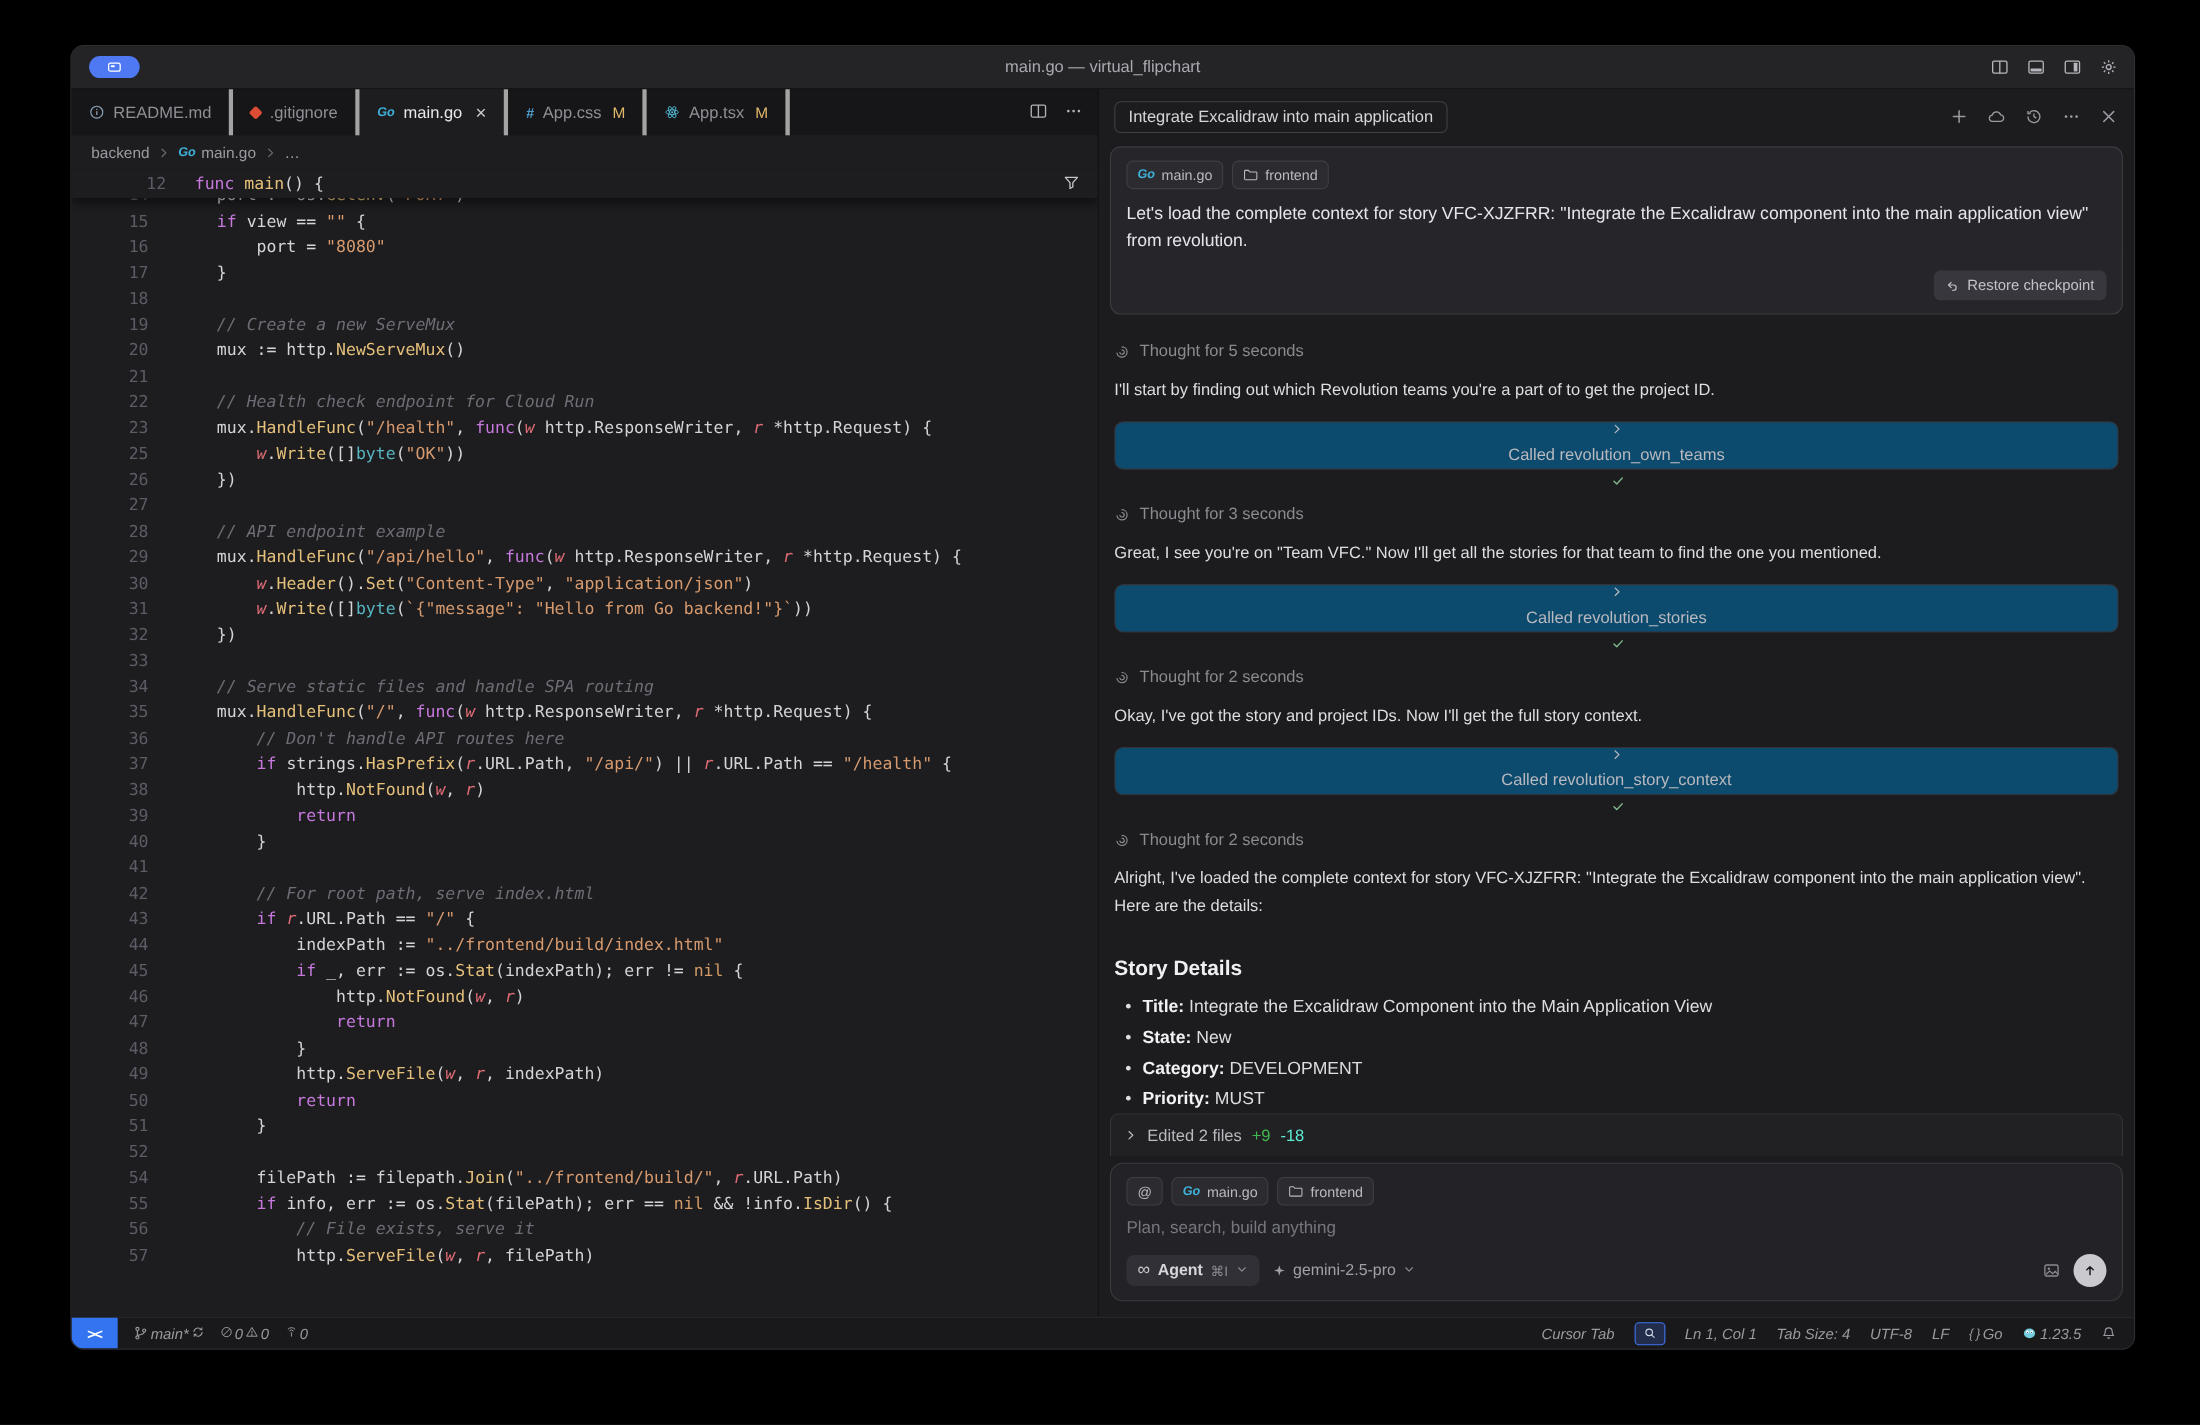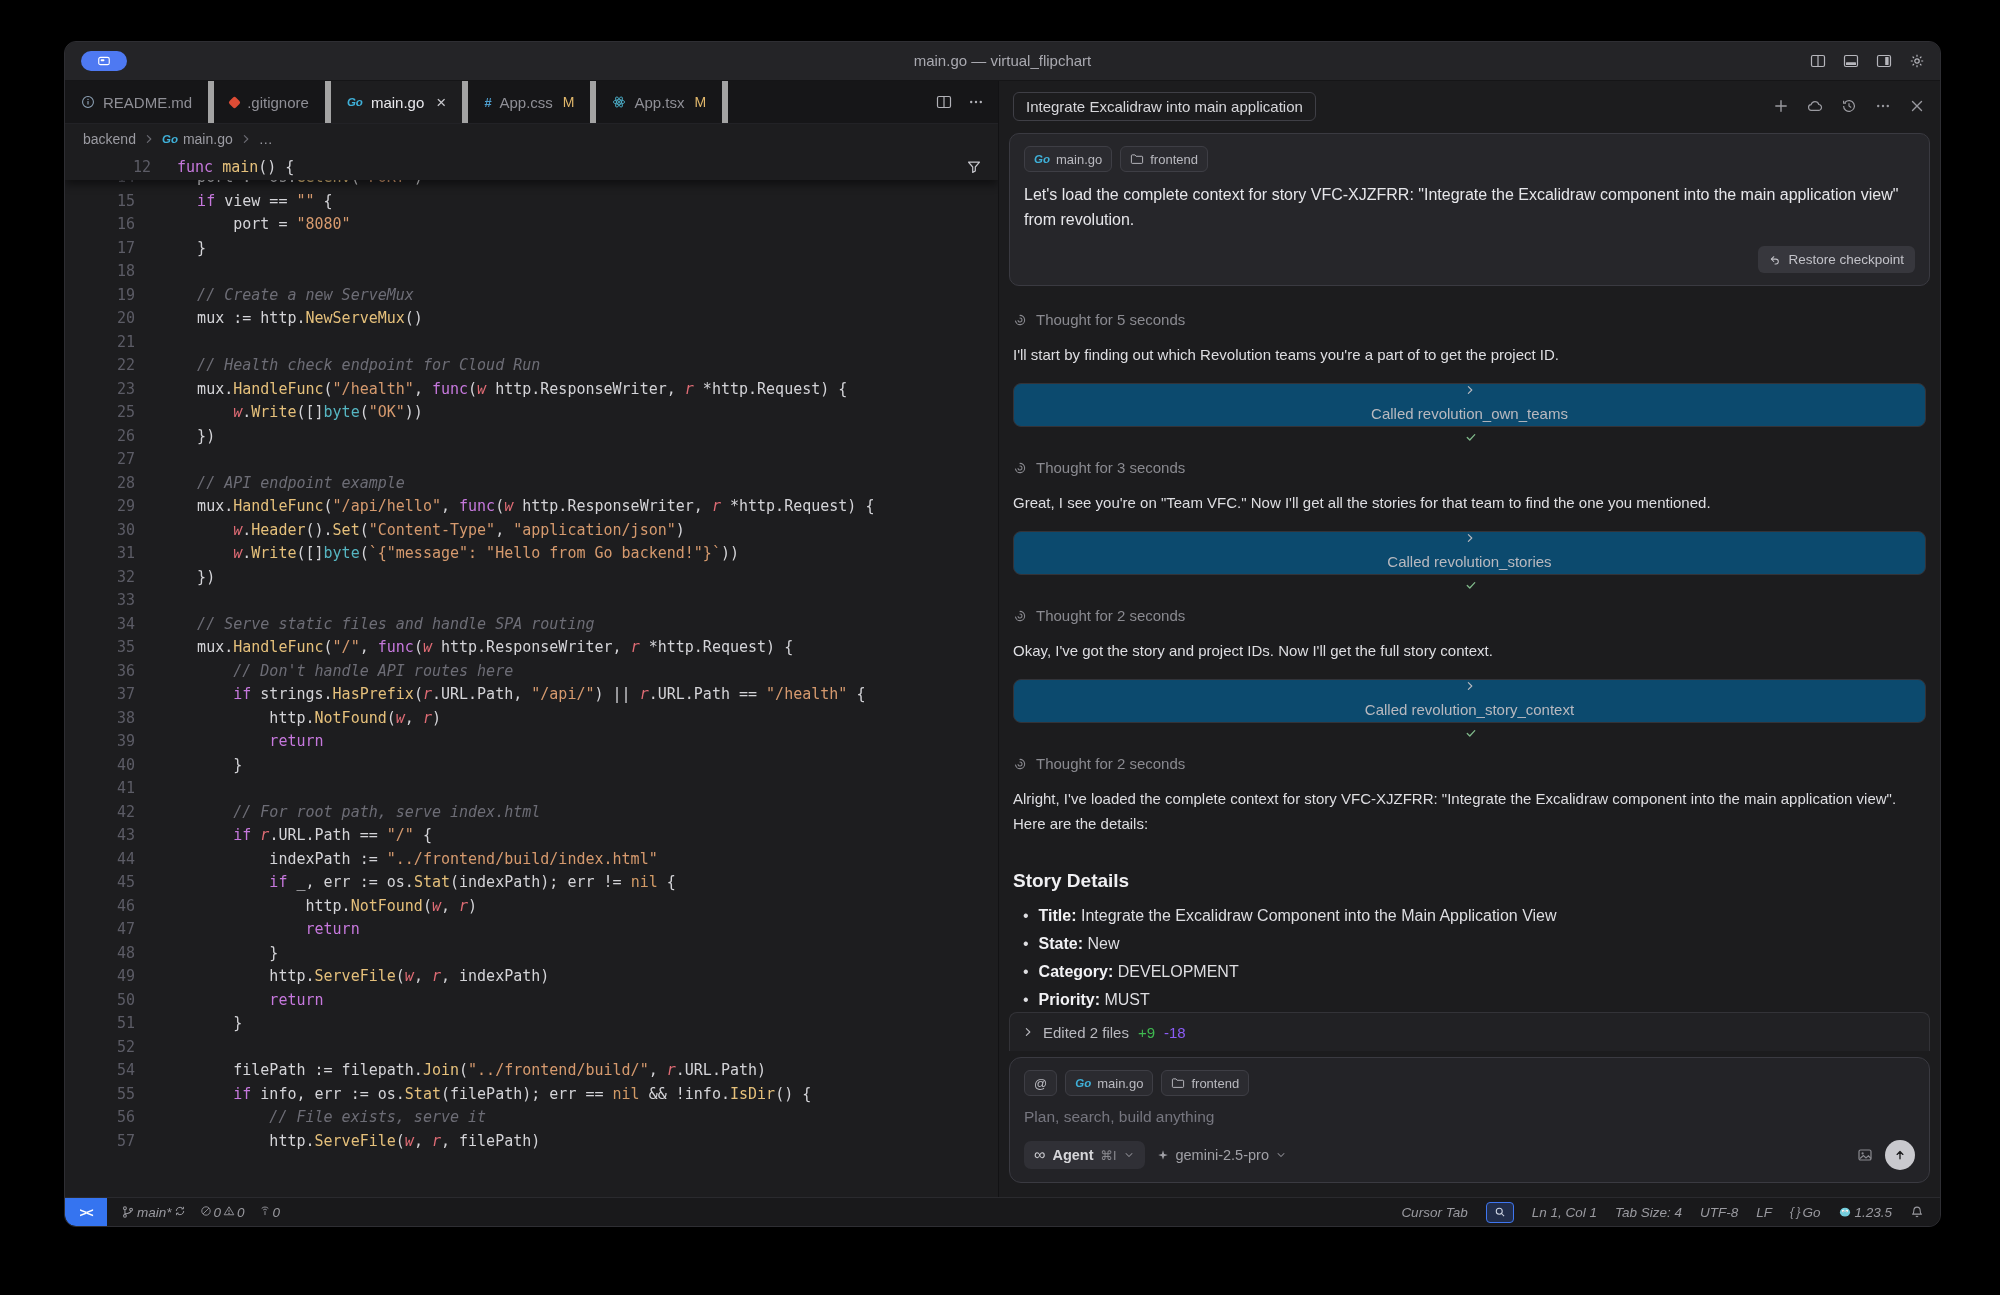--- a/index.html
+++ b/index.html
@@ -17,21 +17,21 @@
   .tb-icons{position:absolute;right:14px;top:0;height:38px;display:flex;align-items:center;gap:14px;color:#b6b6bc;}
   .tb-icons .ticon{width:19px;height:19px;display:flex;align-items:center;justify-content:center;}
   
   .main{flex:1 1 auto;display:flex;min-height:0;}
   .editor-pane{width:933px;flex:0 0 933px;display:flex;flex-direction:column;background:#1d1d1f;min-height:0;}
   .chat-pane{flex:1 1 auto;display:flex;flex-direction:column;background:#1c1c1e;border-left:1px solid #121214;min-height:0;}
   
   .tabstrip{height:42px;flex:0 0 42px;background:#161618;display:flex;align-items:stretch;border-bottom:1px solid #222226;}
   .tabs{display:flex;align-items:stretch;min-width:0;}
   .tab{display:flex;align-items:center;gap:8px;padding:0 16px;font-size:15px;color:#8f8f96;
-       border-right:6px solid #a3a3a3;background:#161618;white-space:nowrap;cursor:default;}
+       border-right:4px solid #a3a3a3;background:#161618;white-space:nowrap;cursor:default;}
   .tab.active{background:#1d1d1f;color:#e8e8ec;}
   .tab .badge{color:#e2b86b;font-size:14px;margin-left:2px;}
   .tab .close{color:#c9c9ce;font-size:17px;margin-left:4px;line-height:1;}
   .tab-actions{margin-left:auto;display:flex;align-items:center;gap:16px;padding:0 14px;color:#b2b2b8;}
   
   .breadcrumb{height:30px;flex:0 0 30px;display:flex;align-items:center;padding-left:18px;gap:7px;
               font-size:14px;color:#9b9ba2;background:#1d1d1f;}
   .breadcrumb .bsep{color:#6a6a72;display:flex;align-items:center;}
   .bseg{display:flex;align-items:center;gap:5px;}
   
@@ -71,21 +71,21 @@
   .cheading{color:#f0f0f3;font-size:19px;font-weight:bold;margin:22px 0 10px 0;}
   .cbullet{color:#dedee2;font-size:16px;line-height:28px;padding-left:10px;}
   .cbullet .bdot{margin-right:10px;color:#dedee2;}
   .cbullet b{color:#f2f2f5;}
   .cfaded{color:#9a9aa0;font-size:15px;opacity:.35;height:16px;overflow:hidden;margin-top:6px;}
   .chat-bottom{flex:0 0 auto;padding:0 10px 14px 10px;}
   .edited-bar{position:relative;z-index:2;display:flex;align-items:center;gap:9px;height:38px;
               background:#212124;border:1px solid #333338;border-bottom:none;border-radius:8px 8px 0 0;
               padding:0 12px;color:#b9b9bf;font-size:15px;margin-top:-8px;}
   .edited-bar .added{color:#3fb950;}
-  .edited-bar .removed{color:#8b5cf6;}
+  .edited-bar .removed{color:#5eead4;}
   .composer{margin-top:6px;background:#232327;border:1px solid #3a3a41;border-radius:12px;padding:12px 14px;}
   .composer .placeholder{margin-top:12px;color:#76767f;font-size:15.5px;}
   .composer-bottom{margin-top:14px;display:flex;align-items:center;gap:12px;}
   .agent-pill{display:inline-flex;align-items:center;gap:7px;background:#303036;border-radius:7px;
               height:28px;padding:0 10px;color:#d6d6da;font-size:14.5px;}
   .agent-pill .inf{font-size:16px;color:#c9c9ce;}
   .agent-pill .kbd{color:#8a8a90;font-size:12.5px;}
   .model-sel{display:inline-flex;align-items:center;gap:6px;color:#a0a0a6;font-size:14.5px;}
   .composer-spacer{flex:1 1 auto;}
   .send-btn{width:30px;height:30px;border-radius:50%;background:#c9c9ce;border:none;display:flex;

